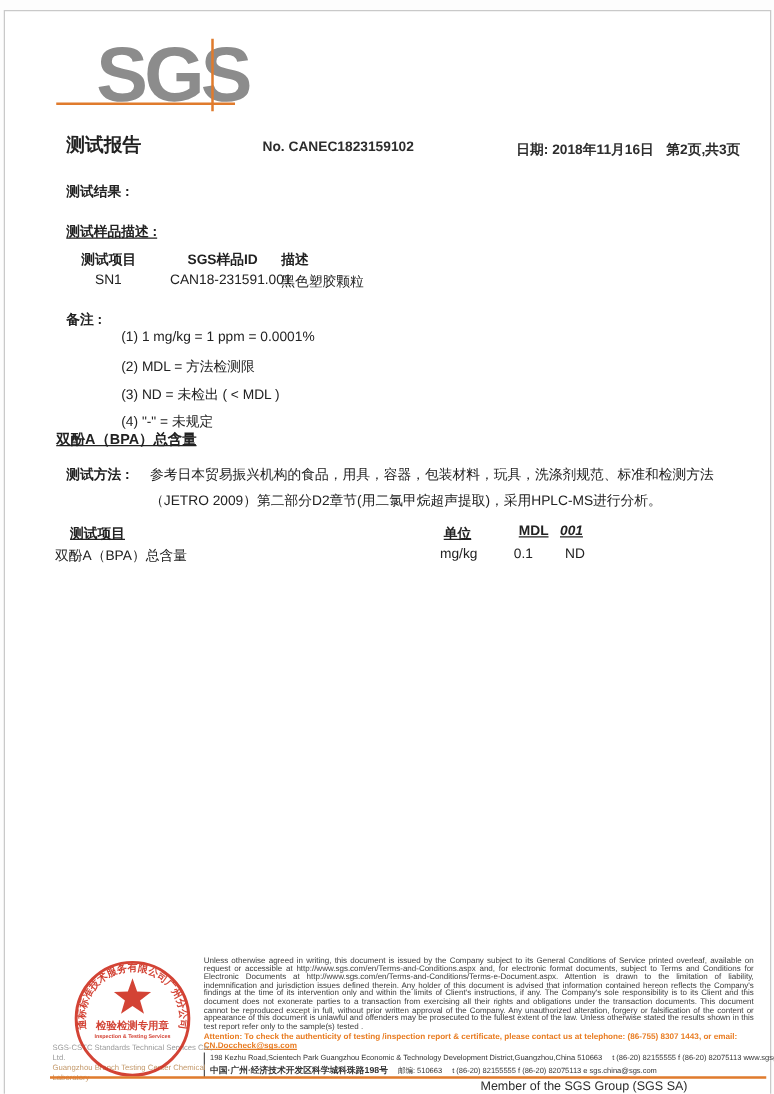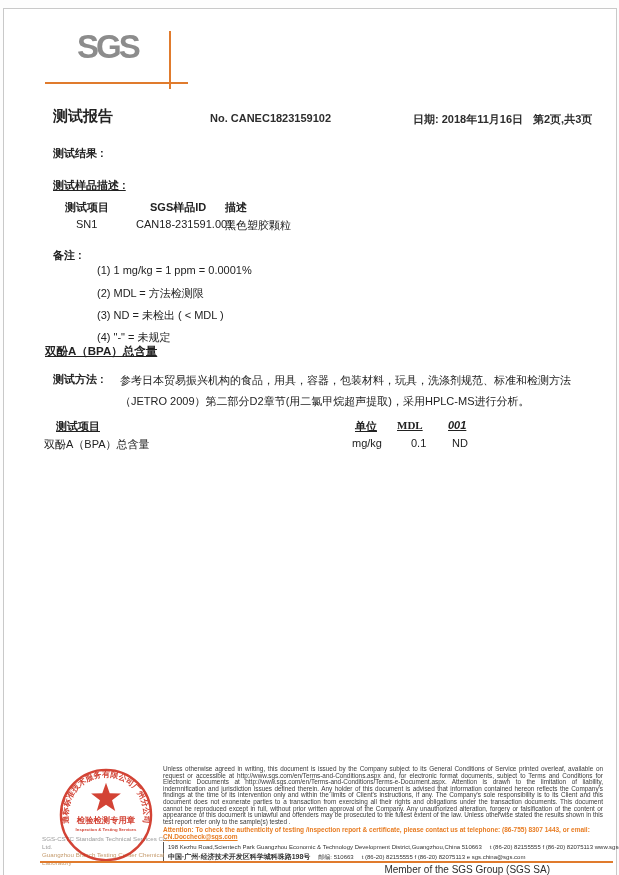--- a/index.html
+++ b/index.html
@@ -10,21 +10,21 @@
   }
   html,body{margin:0;padding:0;}
   body{
     width:619px;height:875px;position:relative;overflow:hidden;
     background:#fdfdfd;color:var(--text_dark);
     font-family:"Liberation Sans","DejaVu Sans",sans-serif;
   }
   .abs{position:absolute;}
   .page-border{left:3px;top:8px;width:612px;height:880px;border:1px solid #c9c9c9;background:#fff;}
   
-  .sgs-logo{left:77px;top:30px;font-size:33px;font-weight:bold;color:var(--logo_gray);letter-spacing:-3px;line-height:1;text-align:center;}
+  .sgs-logo{left:77px;top:30px;font-size:62px;font-weight:bold;color:var(--logo_gray);letter-spacing:-3px;line-height:1;text-align:center;}
   .logo-hline{left:45px;top:82px;width:143px;height:2px;background:var(--accent_orange);}
   .logo-vline{left:169px;top:31px;width:2px;height:58px;background:var(--accent_orange);}
   
   .report-title{left:53px;top:107px;font-size:15px;font-weight:bold;text-align:center;}
   .hmeta{font-size:11px;font-weight:600;color:#2d2d2d;}
   .report-no{left:210px;top:112px;}
   .report-date{left:413px;top:112px;}
   .report-page{left:533px;top:112px;}
   
   .b11{font-size:11px;text-align:center;}
@@ -85,21 +85,21 @@
 <div class="abs note" style="top:286px;">(2) MDL = 方法检测限</div>
 <div class="abs note" style="top:308px;">(3) ND = 未检出 ( &lt; MDL )</div>
 <div class="abs note" style="top:330px;">(4) "-" = 未规定</div>
 
 <div class="abs bpa-heading">双酚A（BPA）总含量</div>
 <div class="abs b11 bold method-label">测试方法 :</div>
 <div class="abs method-text">参考日本贸易振兴机构的食品，用具，容器，包装材料，玩具，洗涤剂规范、标准和检测方法（JETRO 2009）第二部分D2章节(用二氯甲烷超声提取)，采用HPLC-MS进行分析。</div>
 
 <div class="abs th" style="left:56px;top:419px;text-align:center;">测试项目</div>
 <div class="abs th" style="left:355px;top:419px;">单位</div>
-<div class="abs th" style="left:397px;top:419px;font-family:Liberation Serif, serif;">MDL</div>
+<div class="abs th" style="left:415px;top:419px;">MDL</div>
 <div class="abs th italic" style="left:448px;top:419px;">001</div>
 <div class="abs td" style="left:44px;top:437px;">双酚A（BPA）总含量</div>
 <div class="abs td" style="left:352px;top:437px;">mg/kg</div>
 <div class="abs td" style="left:411px;top:437px;">0.1</div>
 <div class="abs td" style="left:452px;top:437px;">ND</div>
 
 <div class="abs footer-text">
   <div class="legal">Unless otherwise agreed in writing, this document is issued by the Company subject to its General Conditions of Service printed overleaf, available on request or accessible at http://www.sgs.com/en/Terms-and-Conditions.aspx and, for electronic format documents, subject to Terms and Conditions for Electronic Documents at http://www.sgs.com/en/Terms-and-Conditions/Terms-e-Document.aspx. Attention is drawn to the limitation of liability, indemnification and jurisdiction issues defined therein. Any holder of this document is advised that information contained hereon reflects the Company's findings at the time of its intervention only and within the limits of Client's instructions, if any. The Company's sole responsibility is to its Client and this document does not exonerate parties to a transaction from exercising all their rights and obligations under the transaction documents. This document cannot be reproduced except in full, without prior written approval of the Company. Any unauthorized alteration, forgery or falsification of the content or appearance of this document is unlawful and offenders may be prosecuted to the fullest extent of the law. Unless otherwise stated the results shown in this test report refer only to the sample(s) tested .</div>
   <div class="attention"><span>Attention: To check the authenticity of testing /inspection report &amp; certificate, please contact us at telephone: (86-755) 8307 1443, or email: </span><span class="und">CN.Doccheck@sgs.com</span></div>
   <div class="addresses">

